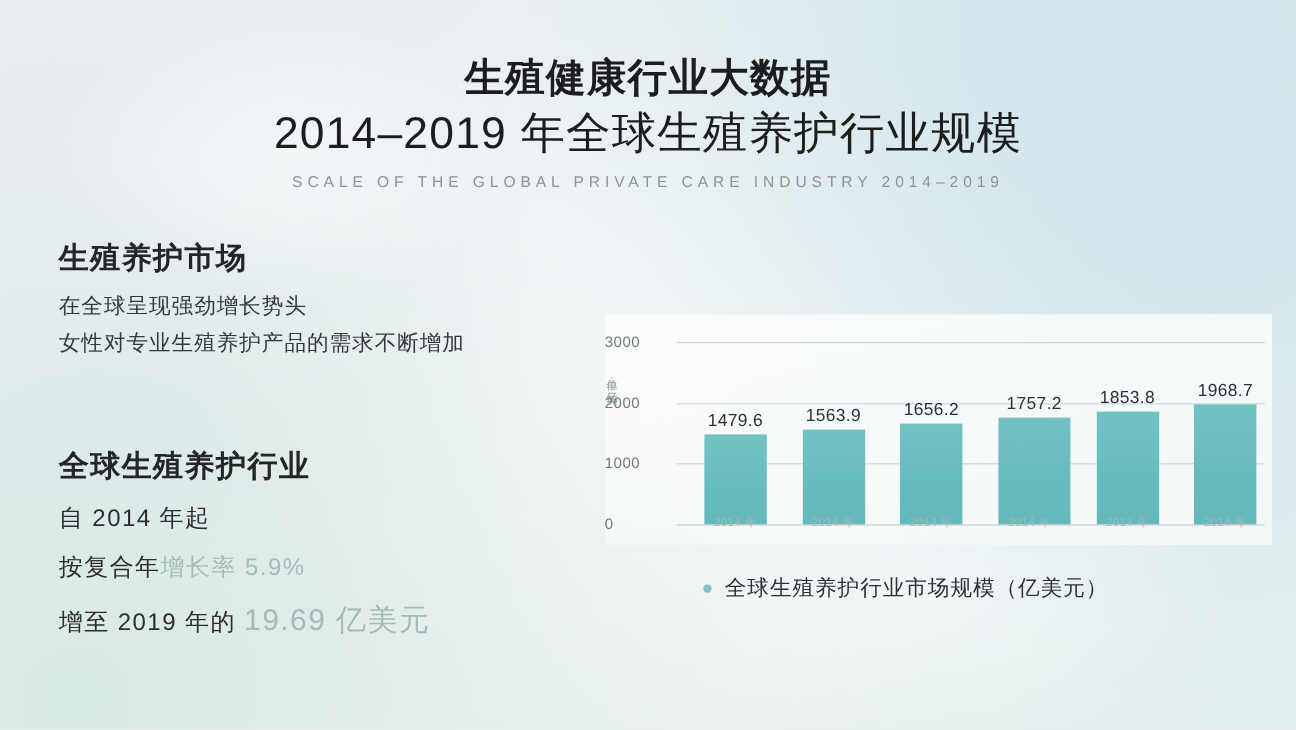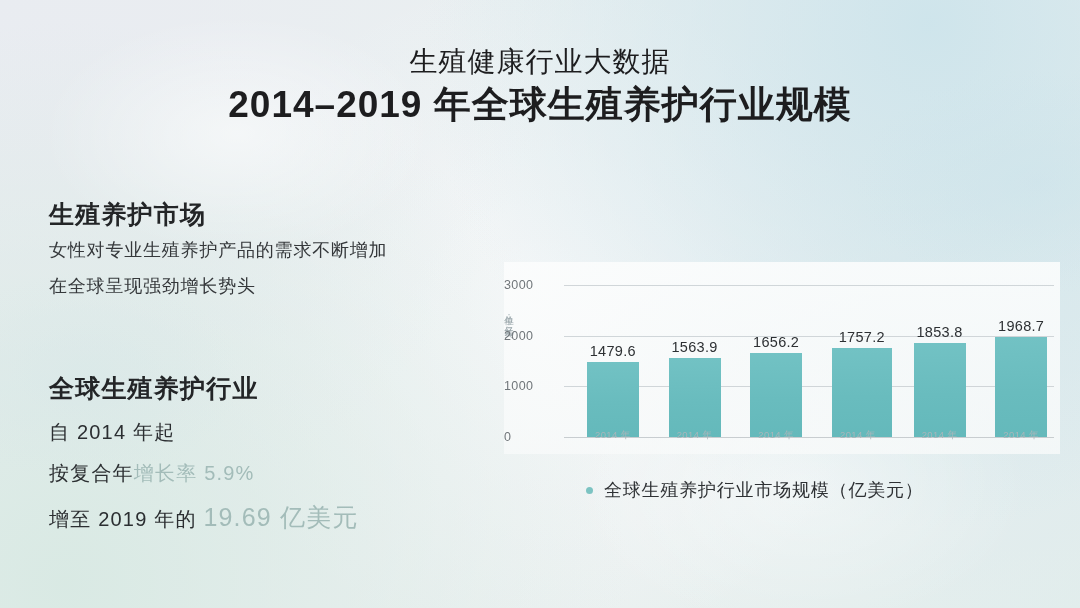--- a/index.html
+++ b/index.html
@@ -28,24 +28,24 @@
     background:
       radial-gradient(ellipse 280px 170px at 22% 22%, rgba(255,255,255,0.55), rgba(255,255,255,0) 70%),
       radial-gradient(ellipse 320px 200px at 74% 80%, rgba(255,255,255,0.42), rgba(255,255,255,0) 72%),
       radial-gradient(ellipse 220px 150px at 8%  62%, rgba(214,230,232,0.45), rgba(214,230,232,0) 70%),
       radial-gradient(ellipse 260px 160px at 96% 30%, rgba(200,225,233,0.40), rgba(200,225,233,0) 70%);
   }
 
   
   .title-block{position:absolute;left:0;top:44px;width:1080px;text-align:center;}
   .title-cn-1{
-    font-size:28px;font-weight:normal;color:#1d1d1f;letter-spacing:1px;line-height:1.25;
+    font-size:33px;font-weight:bold;color:#1d1d1f;letter-spacing:1px;line-height:1.25;
   }
   .title-cn-2{
-    font-size:37px;font-weight:bold;color:#1d1d1f;letter-spacing:1px;line-height:1.28;margin-top:2px;
+    font-size:37px;font-weight:normal;color:#1d1d1f;letter-spacing:1px;line-height:1.28;margin-top:2px;
   }
   .title-en{
     margin-top:9px;
     font-size:13px;color:#8d9296;letter-spacing:4.1px;font-weight:normal;
   }
 
   
   .left-col{position:absolute;left:49px;top:198px;width:450px;}
   .sec-head{
     font-size:25px;font-weight:bold;color:#232527;letter-spacing:1.2px;
@@ -109,26 +109,27 @@
   }
 </style>
 </head>
 <body>
 
 <div id="slide">
 
   <div class="title-block">
     <div class="title-cn-1">生殖健康行业大数据</div>
     <div class="title-cn-2">2014–2019 年全球生殖养护行业规模</div>
+    <div class="title-en">SCALE OF THE GLOBAL PRIVATE CARE INDUSTRY 2014–2019</div>
   </div>
 
   <div class="left-col">
     <div class="sec-head">生殖养护市场</div>
+    <div class="sec-line">在全球呈现强劲增长势头</div>
     <div class="sec-line tight">女性对专业生殖养护产品的需求不断增加</div>
-    <div class="sec-line">在全球呈现强劲增长势头</div>
   </div>
 
   <div class="block-2">
     <div class="sec-head">全球生殖养护行业</div>
     <div class="big-line">自 2014 年起</div>
     <div class="big-line">
       <span>按复合年</span><span class="hl">增长率 5.9%</span>
     </div>
     <div class="big-line">
       <span>增至 2019 年的</span>

